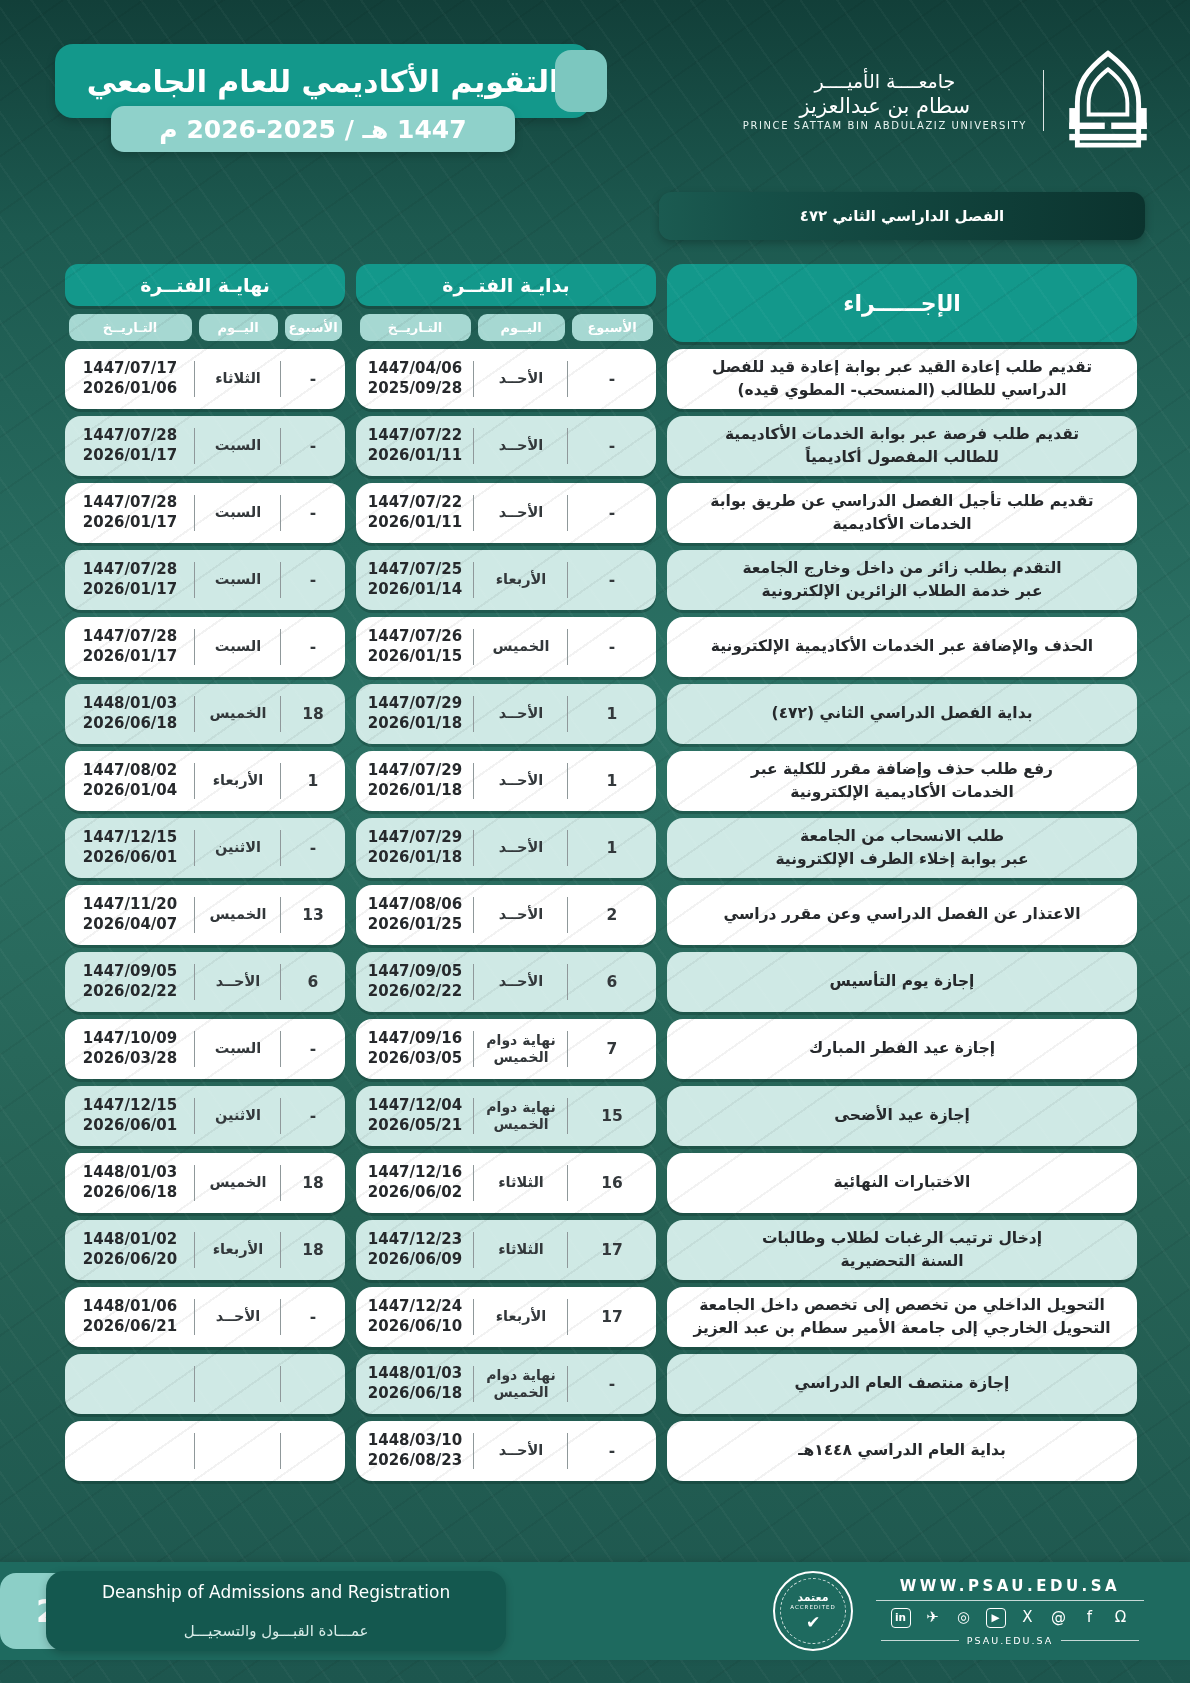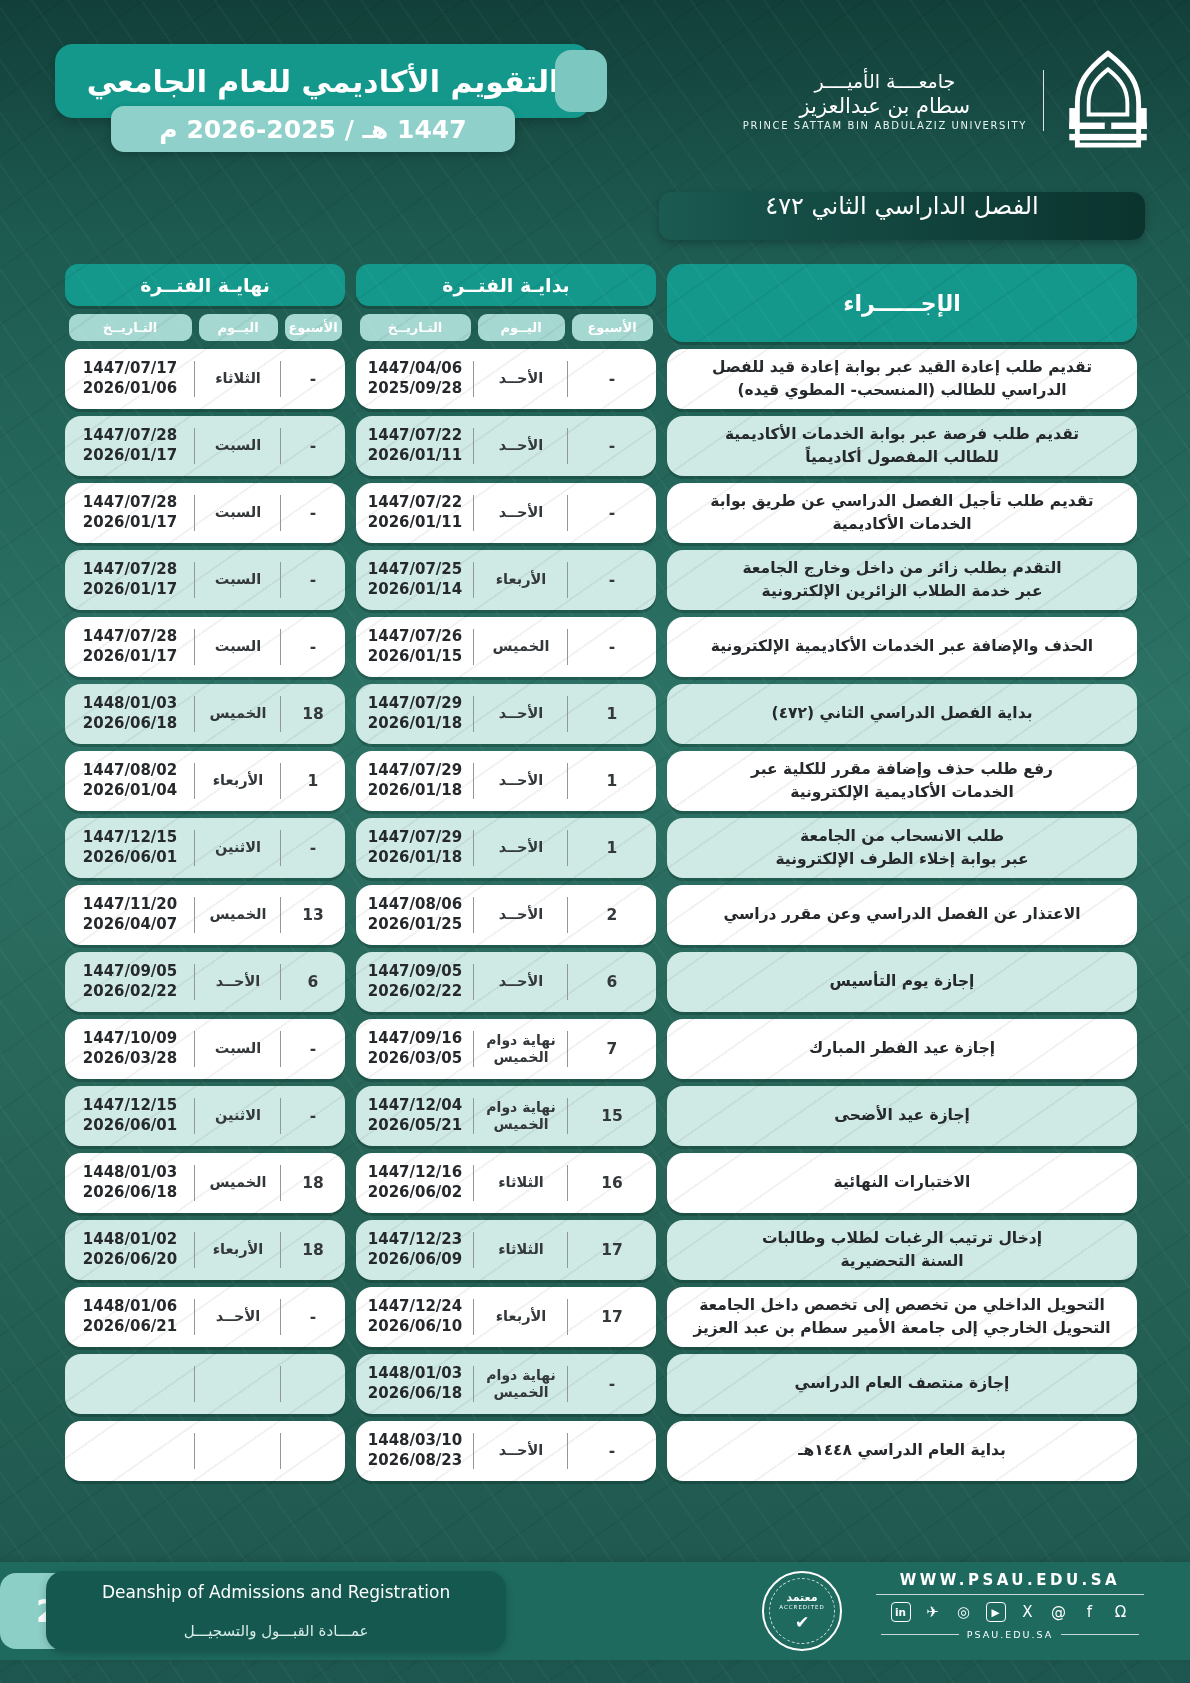--- a/index.html
+++ b/index.html
@@ -40,22 +40,22 @@
   .subtitle-pill{
     position:relative; z-index:2; width:404px; height:46px; margin:-12px auto 0 auto;
     background:#8fd1ca; border-radius:13px; display:flex; align-items:center; justify-content:center;
     color:#fff; font-size:25px; font-weight:bold; box-shadow:0 3px 8px rgba(0,0,0,.18);
   }
 
   
   .section-header{
     position:relative; width:486px; height:48px; margin:40px 45px 0 auto;
     background:linear-gradient(270deg,#0b332e 0%, #165048 80%, #1b5b51 100%);
-    border-radius:13px; display:flex; align-items:flex-start; justify-content:center;
-    color:#fff; font-size:24px; font-weight:normal; box-shadow:0 3px 8px rgba(0,0,0,.25);
+    border-radius:13px; display:flex; align-items:center; justify-content:center;
+    color:#fff; font-size:15px; font-weight:bold; box-shadow:0 3px 8px rgba(0,0,0,.25);
   }
   .section-bullet{ position:absolute; right:-15px; top:7px; width:32px; height:34px; background:#bfe4df; border-radius:10px; z-index:-1; }
 
   
   .cal-table{
     display:grid; grid-template-columns:470px 300px 280px;
     column-gap:11px; row-gap:7px; padding:0 53px; margin-top:24px;
   }
   .proc-header{
     background:#13988b; border-radius:16px; height:78px;
@@ -98,21 +98,21 @@
   .day.two-line{ font-size:14px; }
   .seg-date{ direction:ltr; }
   .hijri,.greg{ font-size:15px; font-weight:600; color:#26292c; line-height:1.32; }
 
   
   .footer{
     position:absolute; bottom:23px; left:0; right:0; height:98px;
     background:#1e6a5f; display:flex; align-items:center; justify-content:space-between;
     padding:0 46px 0 0; box-shadow:0 -2px 8px rgba(0,0,0,.12);
   }
-  .foot-right{ display:flex; gap:34px; }
+  .foot-right{ display:flex; align-items:center; gap:23px; }
   .web-block{ display:flex; flex-direction:column; align-items:center; direction:ltr; }
   .web-url{ color:#fff; font-size:15px; font-weight:bold; letter-spacing:3.5px; }
   .web-sep{ width:268px; height:1px; background:rgba(255,255,255,.75); margin:5px 0 7px 0; }
   .social-row{ display:flex; align-items:center; gap:13px; direction:ltr; }
   .soc{ color:#fff; font-size:15px; line-height:1; display:flex; align-items:center; justify-content:center; min-width:18px; height:20px; }
   .s-box{ border:1.4px solid #fff; border-radius:4px; font-size:10.5px; font-weight:bold; width:20px; }
   .web-small{ display:flex; align-items:center; gap:8px; margin-top:7px; color:#fff; font-size:9.5px; letter-spacing:2px; direction:ltr; }
   .web-small .line{ width:78px; height:1px; background:rgba(255,255,255,.75); }
   .badge{
     position:relative; width:80px; height:80px; border:2px solid #fff; border-radius:50%;

